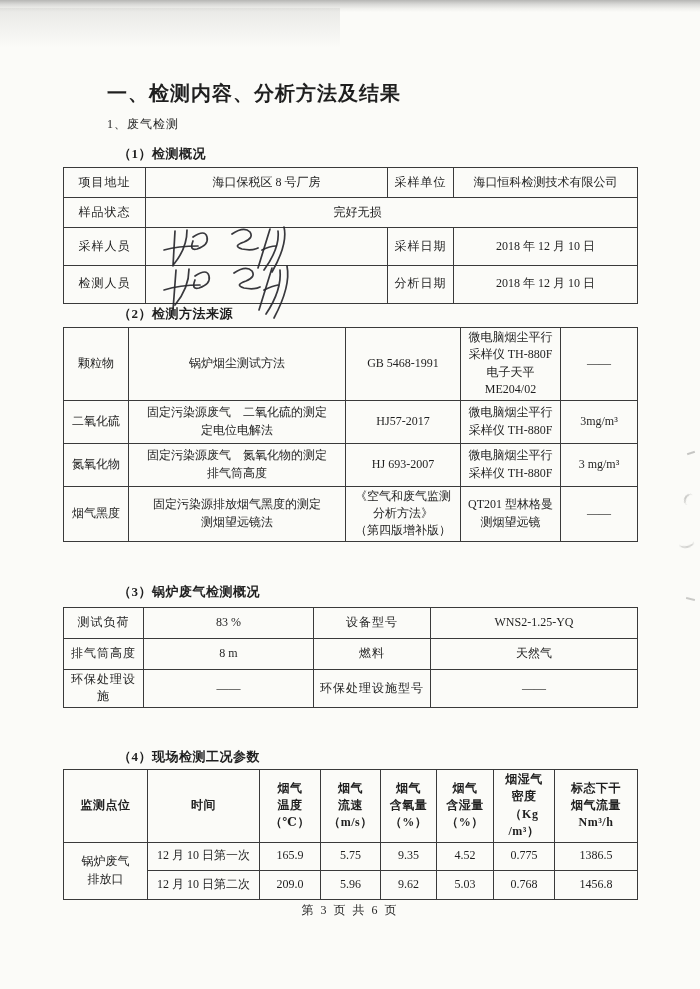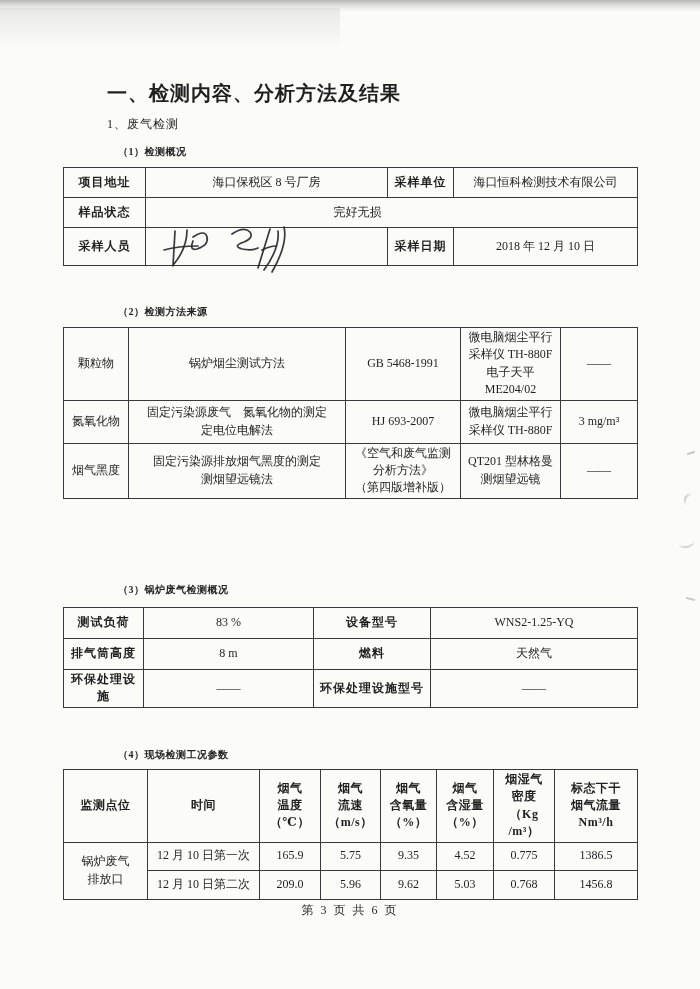--- a/index.html
+++ b/index.html
@@ -11,27 +11,27 @@
   .scan-top{
     position:absolute;top:0;left:0;width:700px;height:12px;
     background:linear-gradient(to bottom,#b6b6b4 0%,#d8d8d6 35%,#efefec 70%,rgba(251,251,248,0) 100%);
   }
   .scan-top-left{
     position:absolute;top:8px;left:0;width:340px;height:40px;
     background:linear-gradient(to bottom,rgba(190,190,188,0.30),rgba(190,190,188,0));
   }
   .heading-main{position:absolute;left:107px;top:80px;font-size:20px;font-weight:bold;letter-spacing:1px;}
   .heading-sub{position:absolute;left:107px;top:116px;font-size:12px;font-weight:normal;letter-spacing:1px;}
-  .sec-title{position:absolute;left:118px;font-size:10px;font-weight:bold;letter-spacing:0.5px;}
+  .sec-title{position:absolute;left:118px;font-size:13px;font-weight:bold;letter-spacing:0.5px;}
   .t-sec1{top:145px}.t-sec2{top:305px}.t-sec3{top:583px}.t-sec4{top:748px}
 
   table{border-collapse:collapse;table-layout:fixed;position:absolute;left:63px;width:574px;background:transparent;}
   td{border:1px solid #3a3a3a;font-size:12px;text-align:center;vertical-align:middle;
      white-space:pre-line;padding:1px 2px;line-height:1.45;overflow:visible;}
-  .lbl{font-weight:bold;letter-spacing:1px;}
+  .lbl{font-weight:normal;letter-spacing:1px;}
   .hdr{font-weight:bold;letter-spacing:0.5px;}
   .tbl1{top:167px}.tbl2{top:327px}.tbl3{top:607px}.tbl4{top:769px}
   .tbl1 tr.r1{height:30px}.tbl1 tr.r2{height:30px}.tbl1 tr.r3{height:31px}.tbl1 tr.r4{height:34px}
   .status-cell{padding-right:70px;}
   .tbl2 tr.hrow{height:36px}.tbl2 tr.r1{height:69px}.tbl2 tr.r2{height:43px}.tbl2 tr.r3{height:43px}.tbl2 tr.r4{height:45px}
   .tbl3 tr{height:31px}
   .tbl4 tr.hrow{height:67px}.tbl4 tr.d1{height:28px}.tbl4 tr.d2{height:29px}
   .sig-cell{position:relative;}
   .sig-cell svg{position:absolute;left:10px;top:-6px;overflow:visible;}
   .sig-stroke{fill:none;stroke:#27272c;stroke-width:1.7;stroke-linecap:round;stroke-linejoin:round;opacity:.92;}
@@ -82,20 +82,38 @@
         <path class="sig-stroke" d="M76 12 Q88 4 94 10 Q98 16 88 20 Q76 24 86 27 Q96 29 102 26"></path>
         <path class="sig-stroke" d="M106 28 Q114 24 120 24"></path>
         <path class="sig-stroke" d="M114 7 L102 46"></path>
         <path class="sig-stroke" d="M122 9 Q124 26 108 48"></path>
         <path class="sig-stroke" d="M128 5 Q132 22 116 50"></path>
       </svg>
     </td>
     <td class="lbl">采样日期</td>
     <td>2018 年 12 月 10 日</td>
   </tr>
+  <tr class="r4">
+    <td class="lbl">检测人员</td>
+    <td class="sig-cell">
+      <svg width="170" height="62" viewBox="0 0 170 62">
+        <path class="sig-stroke" d="M8 30 Q24 25 44 25"></path>
+        <path class="sig-stroke" d="M20 10 L17 50"></path>
+        <path class="sig-stroke" d="M33 9 Q33 28 19 45"></path>
+        <path class="sig-stroke" d="M39 16 Q51 8 53 16 Q55 24 43 28 Q35 30 39 20"></path>
+        <path class="sig-stroke" d="M78 13 Q90 5 96 11 Q100 17 90 21 Q78 25 88 28 Q98 30 104 27"></path>
+        <path class="sig-stroke" d="M108 30 Q116 26 122 25"></path>
+        <path class="sig-stroke" d="M116 8 L103 50"></path>
+        <path class="sig-stroke" d="M124 10 Q126 30 110 54"></path>
+        <path class="sig-stroke" d="M131 6 Q135 26 118 58"></path>
+      </svg>
+    </td>
+    <td class="lbl">分析日期</td>
+    <td>2018 年 12 月 10 日</td>
+  </tr>
 </tbody>
   </table>
 
 <div class="sec-title t-sec2">（2）检测方法来源</div>
 
 <table class="tbl2">
   <colgroup>
       <col style="width:65px">
       <col style="width:217px">
       <col style="width:115px">
@@ -106,24 +124,33 @@
   <tr class="r1">
     <td>颗粒物</td>
     <td>锅炉烟尘测试方法</td>
     <td>GB 5468-1991</td>
     <td>微电脑烟尘平行
 采样仪 TH-880F
 电子天平
 ME204/02</td>
     <td>——</td>
   </tr>
+  <tr class="r2">
+    <td>二氧化硫</td>
+    <td>固定污染源废气　二氧化硫的测定
+定电位电解法</td>
+    <td>HJ57-2017</td>
+    <td>微电脑烟尘平行
+采样仪 TH-880F</td>
+    <td>3mg/m³</td>
+  </tr>
   <tr class="r3">
     <td>氮氧化物</td>
     <td>固定污染源废气　氮氧化物的测定
-定电位电解法</td>
+排气筒高度</td>
     <td>HJ 693-2007</td>
     <td>微电脑烟尘平行
 采样仪 TH-880F</td>
     <td>3 mg/m³</td>
   </tr>
   <tr class="r4">
     <td>烟气黑度</td>
     <td>固定污染源排放烟气黑度的测定
 测烟望远镜法</td>
     <td>《空气和废气监测

